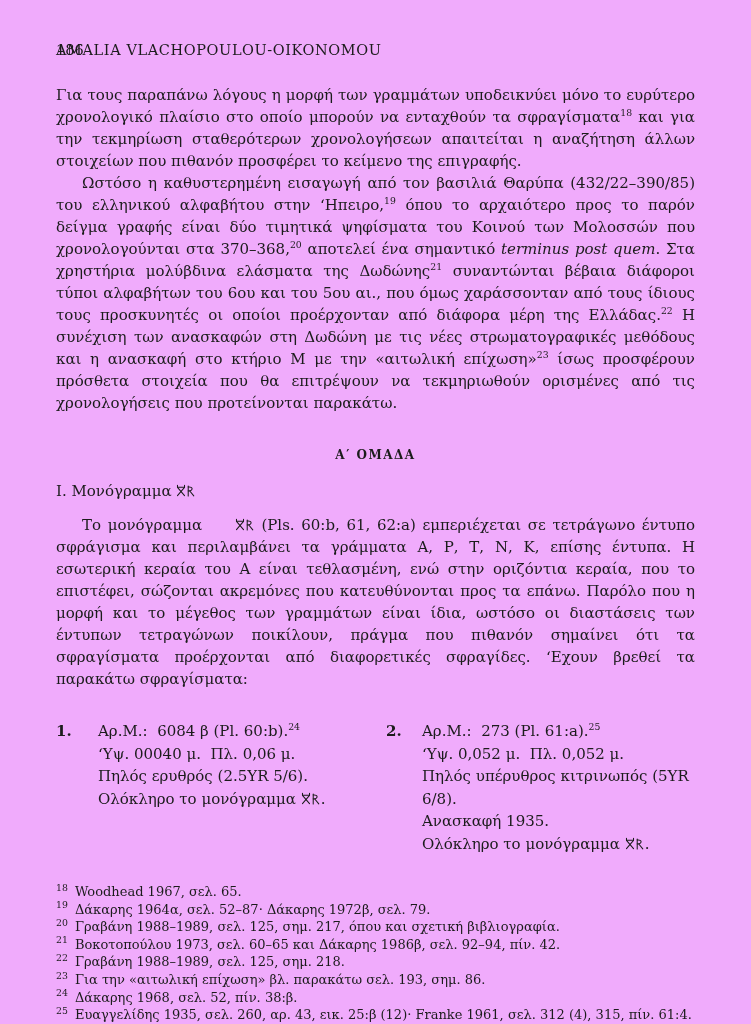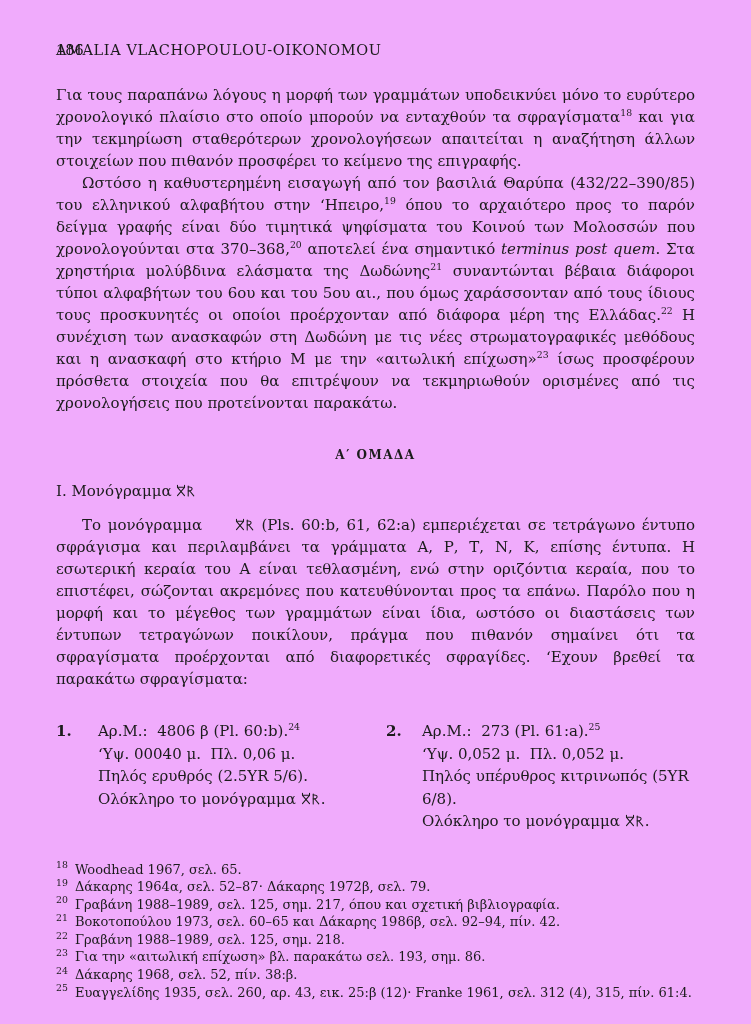--- a/index.html
+++ b/index.html
@@ -137,41 +137,42 @@
             <path d="M16.5,2.5 L16.5,15.8"></path>
             <path d="M16.5,3.8 C23.5,2.8 23.5,9.6 16.5,9"></path>
             <path d="M18.6,9.2 L24,15.8"></path>
           </g>
         </svg></span><span> (Pls. 60:b, 61, 62:a) εμπεριέχεται σε τετράγωνο έντυπο σφράγισμα και περιλαμβάνει τα γράμματα Α, Ρ, Τ, Ν, Κ, επίσης έντυπα. Η εσωτερική κεραία του Α είναι τεθλασμένη, ενώ στην οριζόντια κεραία, που το επιστέφει, σώζονται ακρεμόνες που κατευθύνονται προς τα επάνω. Παρόλο που η μορφή και το μέγεθος των γραμμάτων είναι ίδια, ωστόσο οι διαστάσεις των έντυπων τετραγώνων ποικίλουν, πράγμα που πιθανόν σημαίνει ότι τα σφραγίσματα προέρχονται από διαφορετικές σφραγίδες. ‘Εχουν βρεθεί τα παρακάτω σφραγίσματα:</span></p>
 
   <div class="catalog" id="catalog">
       <div class="catalog-item col-1">
         <div class="item-num">1.</div>
         <div class="item-body">
-          <div class="item-line"><span>Αρ.Μ.:  4806 β (Pl. 60:b).</span><sup class="fnref">24</sup></div>
+          <div class="item-line"><span>Αρ.Μ.:  6084 β (Pl. 60:b).</span><sup class="fnref">24</sup></div>
           <div class="item-line"><span>‘Υψ. 00040 μ.  Πλ. 0,06 μ.</span></div>
           <div class="item-line"><span>Πηλός ερυθρός (2.5YR 5/6).</span></div>
           <div class="item-line"><span>Ολόκληρο το μονόγραμμα </span><span class="monogram"><svg viewBox="0 0 27 17" width="20" height="13" aria-hidden="true">
                 <g fill="none" stroke="currentColor" stroke-width="1.4" stroke-linecap="round" stroke-linejoin="round">
                   <path d="M2,1.5 L2,4.2 L11.5,4.2 L11.5,1.5"></path>
                   <path d="M2,4.2 L11.5,15.5"></path>
                   <path d="M11.5,4.2 L2,15.5"></path>
                   <path d="M16.5,2.5 L16.5,15.8"></path>
                   <path d="M16.5,3.8 C23.5,2.8 23.5,9.6 16.5,9"></path>
                   <path d="M18.6,9.2 L24,15.8"></path>
                 </g>
               </svg></span><span>.</span></div>
         </div>
       </div>
       <div class="catalog-item col-2">
         <div class="item-num">2.</div>
         <div class="item-body">
           <div class="item-line"><span>Αρ.Μ.:  273 (Pl. 61:a).</span><sup class="fnref">25</sup></div>
           <div class="item-line"><span>‘Υψ. 0,052 μ.  Πλ. 0,052 μ.</span></div>
           <div class="item-line"><span>Πηλός υπέρυθρος κιτρινωπός (5YR 6/8).</span></div>
+          <div class="item-line"><span>Ανασκαφή 1935.</span></div>
           <div class="item-line"><span>Ολόκληρο το μονόγραμμα </span><span class="monogram"><svg viewBox="0 0 27 17" width="20" height="13" aria-hidden="true">
                 <g fill="none" stroke="currentColor" stroke-width="1.4" stroke-linecap="round" stroke-linejoin="round">
                   <path d="M2,1.5 L2,4.2 L11.5,4.2 L11.5,1.5"></path>
                   <path d="M2,4.2 L11.5,15.5"></path>
                   <path d="M11.5,4.2 L2,15.5"></path>
                   <path d="M16.5,2.5 L16.5,15.8"></path>
                   <path d="M16.5,3.8 C23.5,2.8 23.5,9.6 16.5,9"></path>
                   <path d="M18.6,9.2 L24,15.8"></path>
                 </g>
               </svg></span><span>.</span></div>

